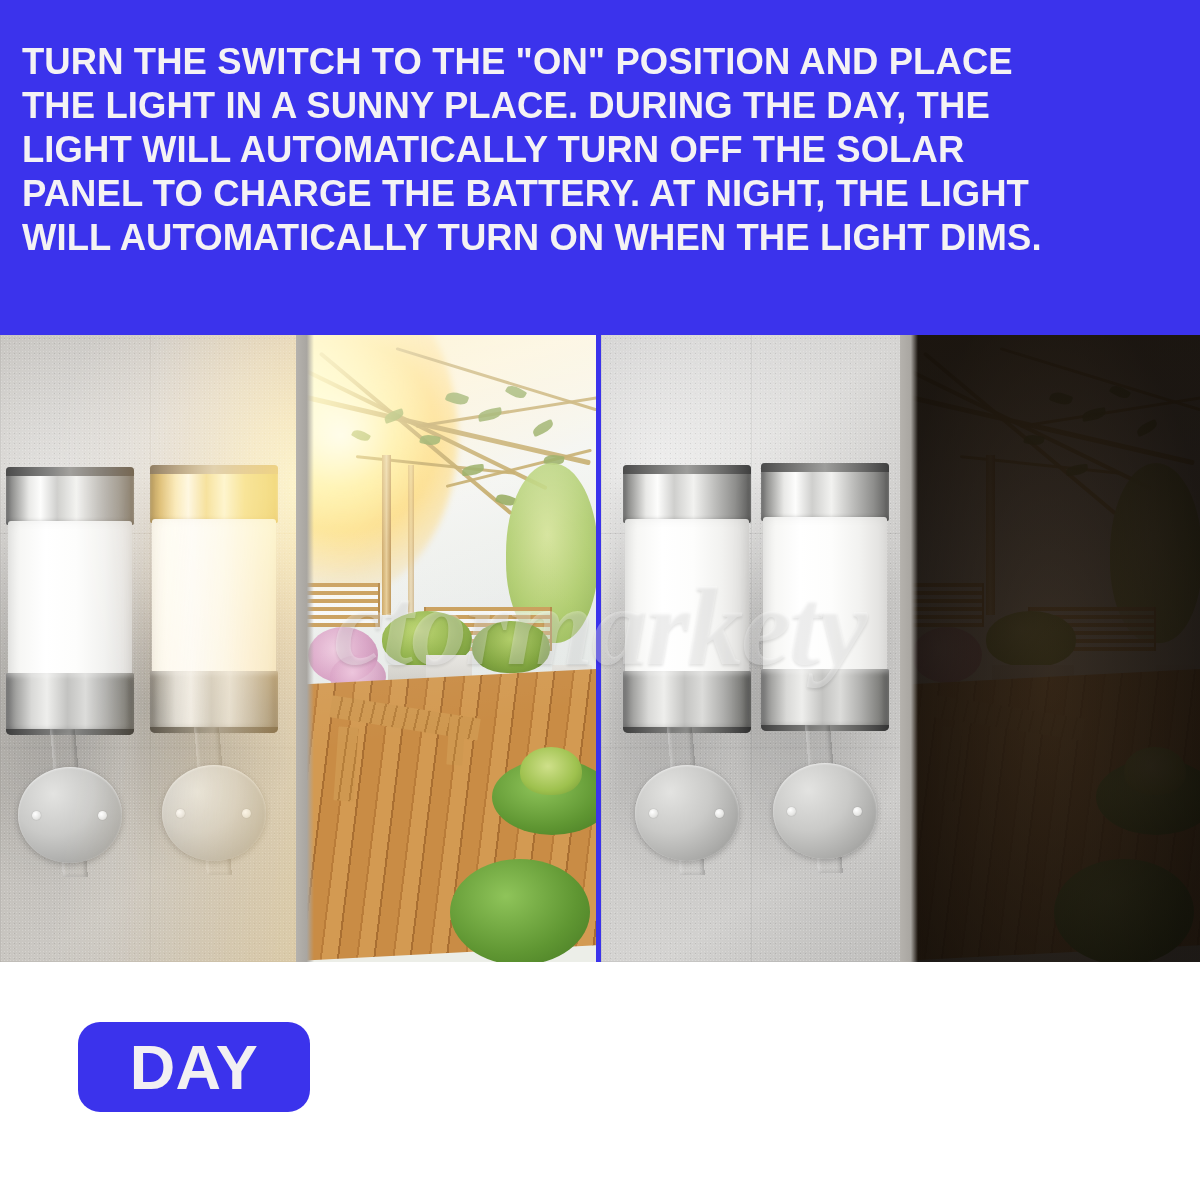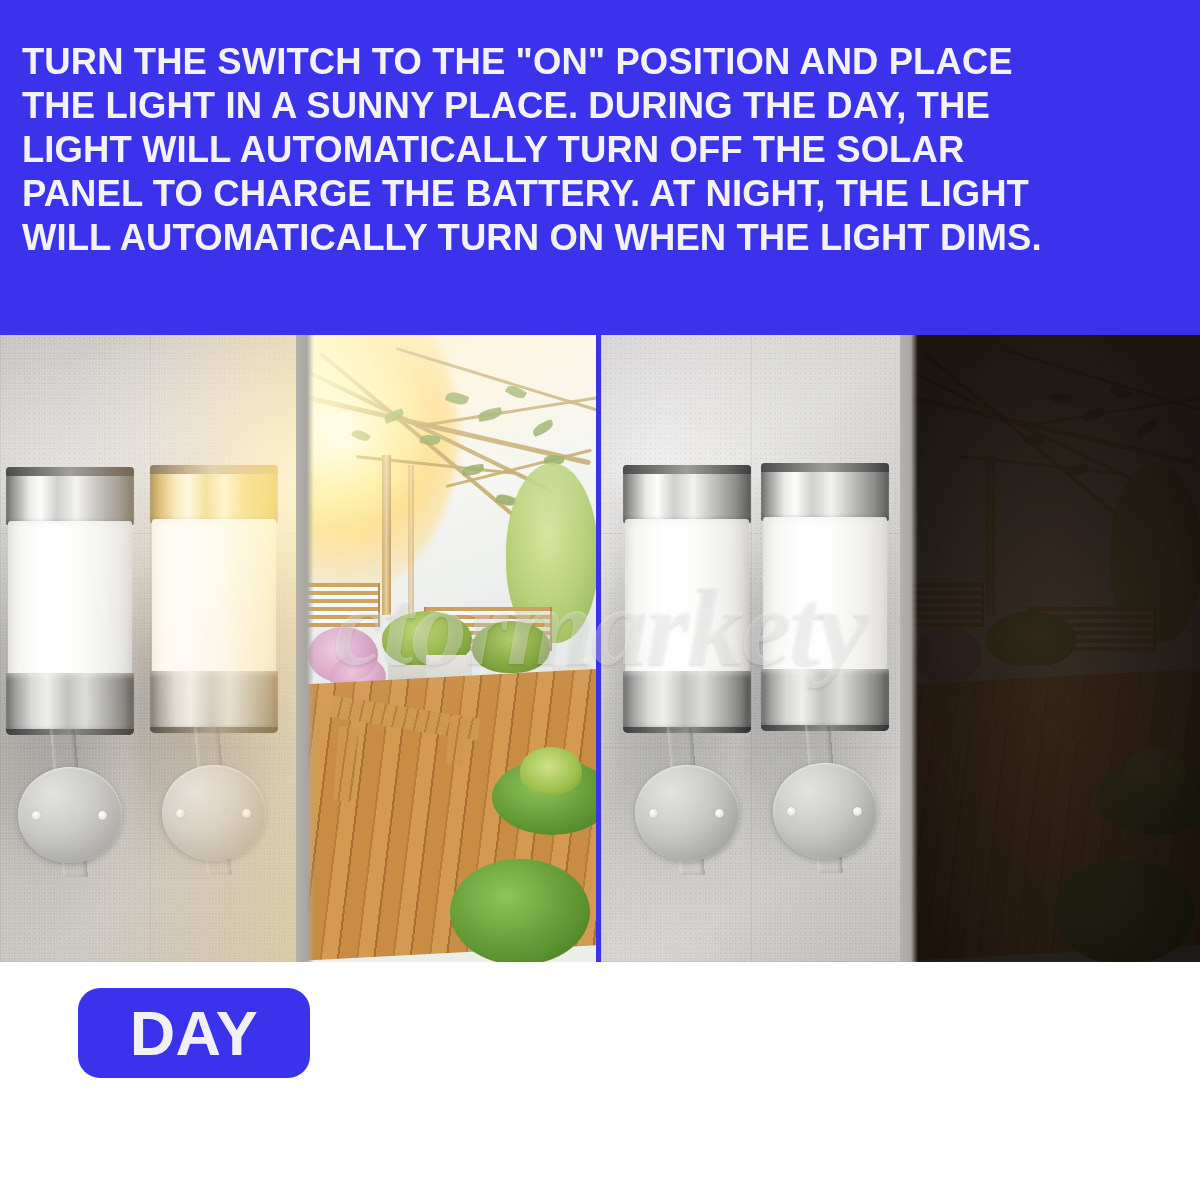--- a/index.html
+++ b/index.html
@@ -214,21 +214,21 @@
   
   .badge{
     position:absolute;top:988px;height:90px;
     background:#3b33ec;border-radius:22px;
     display:flex;align-items:center;justify-content:center;
   }
   .badge span{
     color:#f2f0f2;font-family:"Liberation Sans",sans-serif;font-weight:bold;
     font-size:63px;line-height:63px;letter-spacing:0.5px;
   }
-  .badge.day{left:78px;width:232px;}
+  .badge.day{left:78px;width:232px;margin-top:34px;}
   .badge.night{left:730px;width:265px;}
 </style>
 </head>
 <body>
 
 <div class="page">
 
   <div class="banner">
     <span class="banner-line">TURN THE SWITCH TO THE "ON" POSITION AND PLACE</span>
     <span class="banner-line">THE LIGHT IN A SUNNY PLACE. DURING THE DAY, THE</span>

